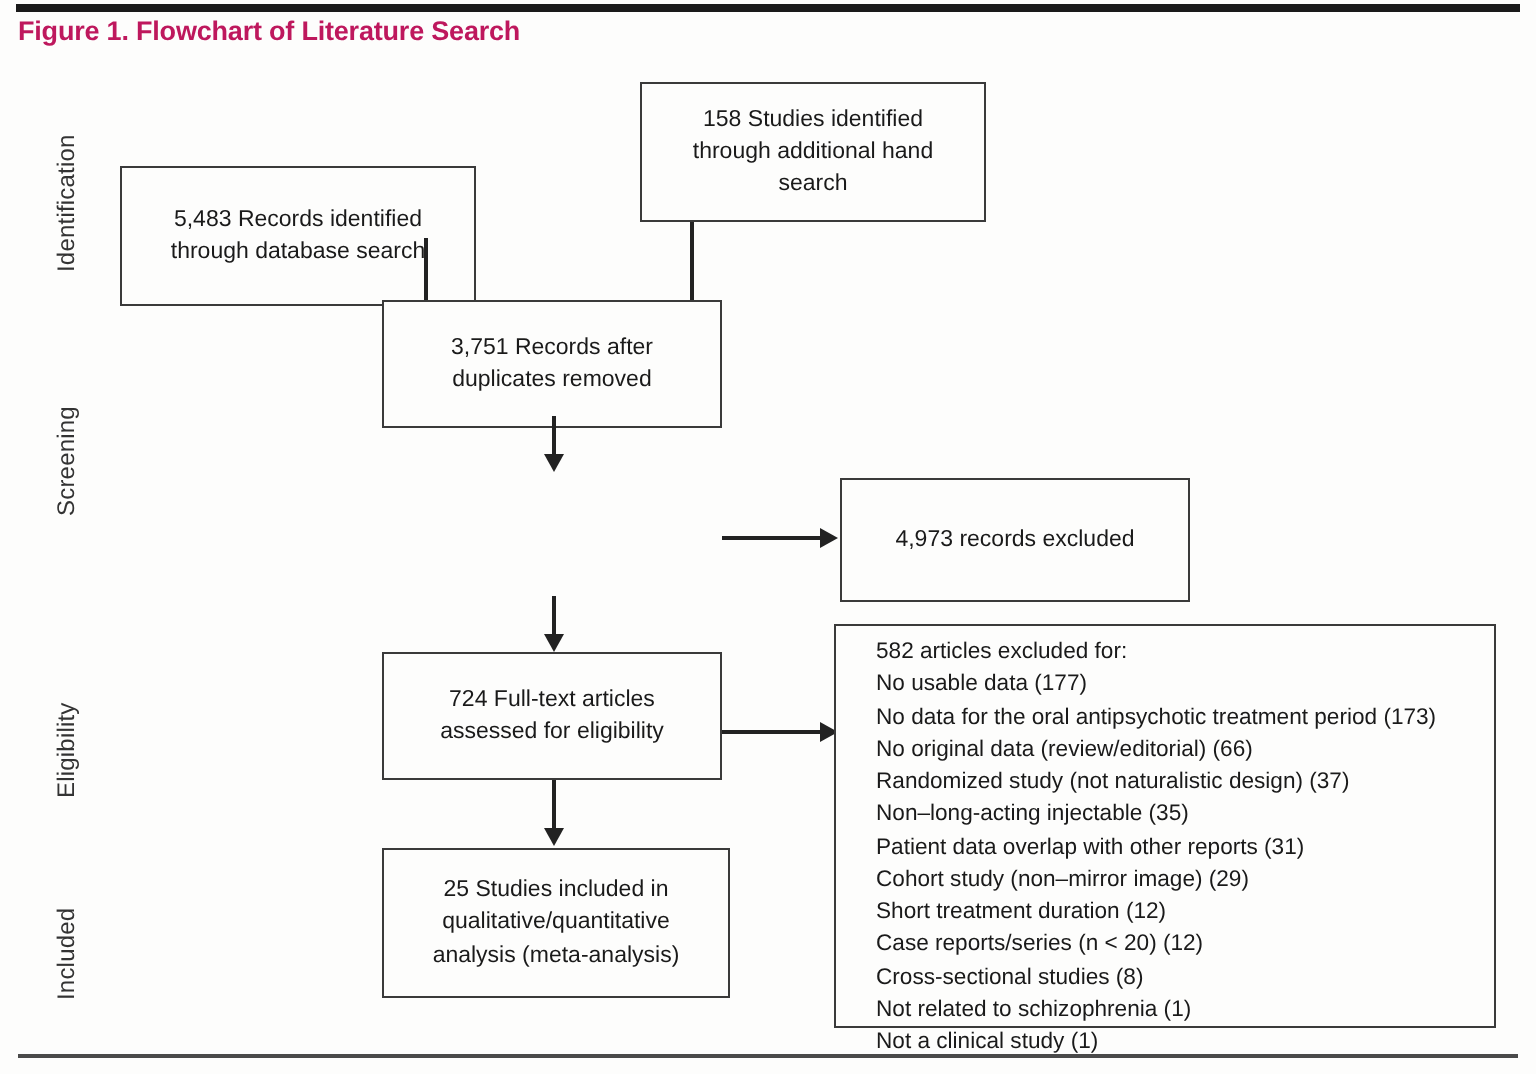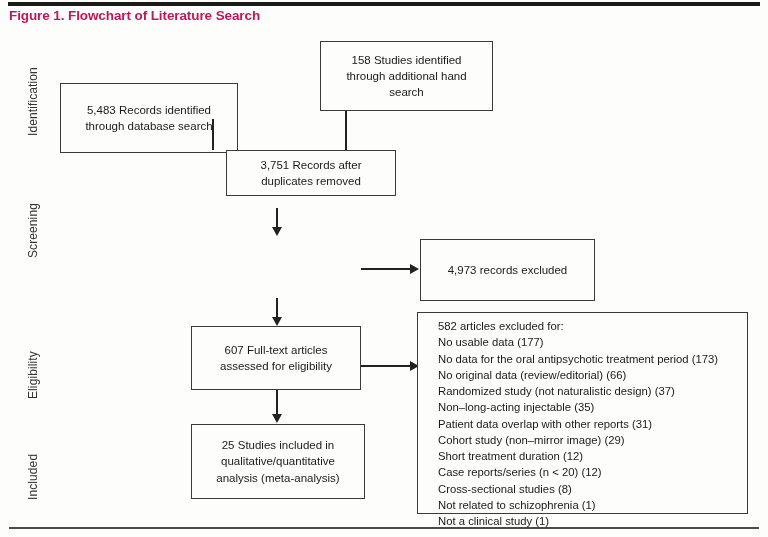--- a/index.html
+++ b/index.html
@@ -130,41 +130,41 @@
 
   <div class="node" style="left:320px; top:41px; width:173px; height:70px;">
     <span class="node-text" style="white-space: pre-line;">158 Studies identified
 through additional hand
 search</span>
   </div>
 
   <div class="vline" style="left:212px; top:119px; height:31px;"></div>
   <div class="vline" style="left:345px; top:111px; height:39px;"></div>
 
-  <div class="node" style="left:191px; top:150px; width:170px; height:46px;margin-left:35px;">
+  <div class="node" style="left:191px; top:150px; width:170px; height:64px;">
     <span class="node-text" style="white-space: pre-line;">3,751 Records after
 duplicates removed</span>
   </div>
 
   <div class="vline" style="left:276px; top:208px; height:20px;"></div>
   <div class="arrow-down" style="left:272px; top:227px;"></div>
 
 
   <div class="hline" style="left:361px; top:268px; width:50px;"></div>
   <div class="arrow-right" style="left:410px; top:264px;"></div>
 
   <div class="node" style="left:420px; top:239px; width:175px; height:62px;">
     <span class="node-text" style="white-space: pre-line;">4,973 records excluded</span>
   </div>
 
   <div class="vline" style="left:276px; top:298px; height:20px;"></div>
   <div class="arrow-down" style="left:272px; top:317px;"></div>
 
   <div class="node" style="left:191px; top:326px; width:170px; height:64px;">
-    <span class="node-text" style="white-space: pre-line;">607 Full-text articles
+    <span class="node-text" style="white-space: pre-line;">724 Full-text articles
 assessed for eligibility</span>
   </div>
 
   <div class="hline" style="left:361px; top:365px; width:50px;"></div>
   <div class="arrow-right" style="left:410px; top:361px;"></div>
 
   <div class="node left-align" style="left:417px; top:312px; width:331px; height:202px;">
     <span class="node-text" style="white-space: pre-line;">582 articles excluded for:
 No usable data (177)
 No data for the oral antipsychotic treatment period (173)

